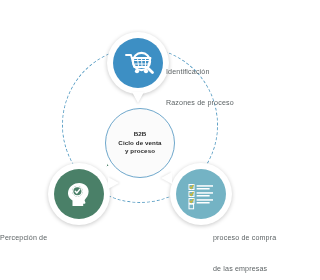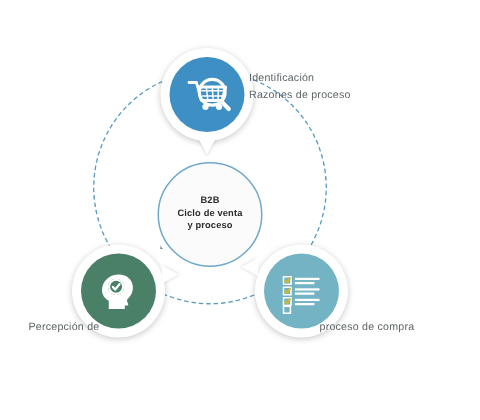--- a/index.html
+++ b/index.html
@@ -112,23 +112,23 @@
   }
 
   
   .label{
     position:absolute;
     font-size:7.1px;
     line-height:1.55;
     color:#5d6365;
     letter-spacing:.15px;
   }
-  .label div{white-space:nowrap;}
+  .label div{white-space:nowrap;margin-top:20px;}
   .label-top   {left:166px; top:47px;}
-  .label-left  {left:19px;   top:213px; }
+  .label-left  {left:0;   top:213px; }
   .label-right {left:213px; top:213px;}
 
   svg{display:block;}
 </style>
 </head>
 <body>
 
 <div id="stage">
 
   <div class="cycle-ring"></div>
@@ -242,15 +242,16 @@
     <div>Identificación</div>
     <div>Razones de proceso</div>
   </div>
 
   <div class="label label-left">
     <div>Percepción de</div>
   </div>
 
   <div class="label label-right">
     <div>proceso de compra</div>
+    <div>de las empresas</div>
   </div>
 
 </div>
 
 </body></html>

